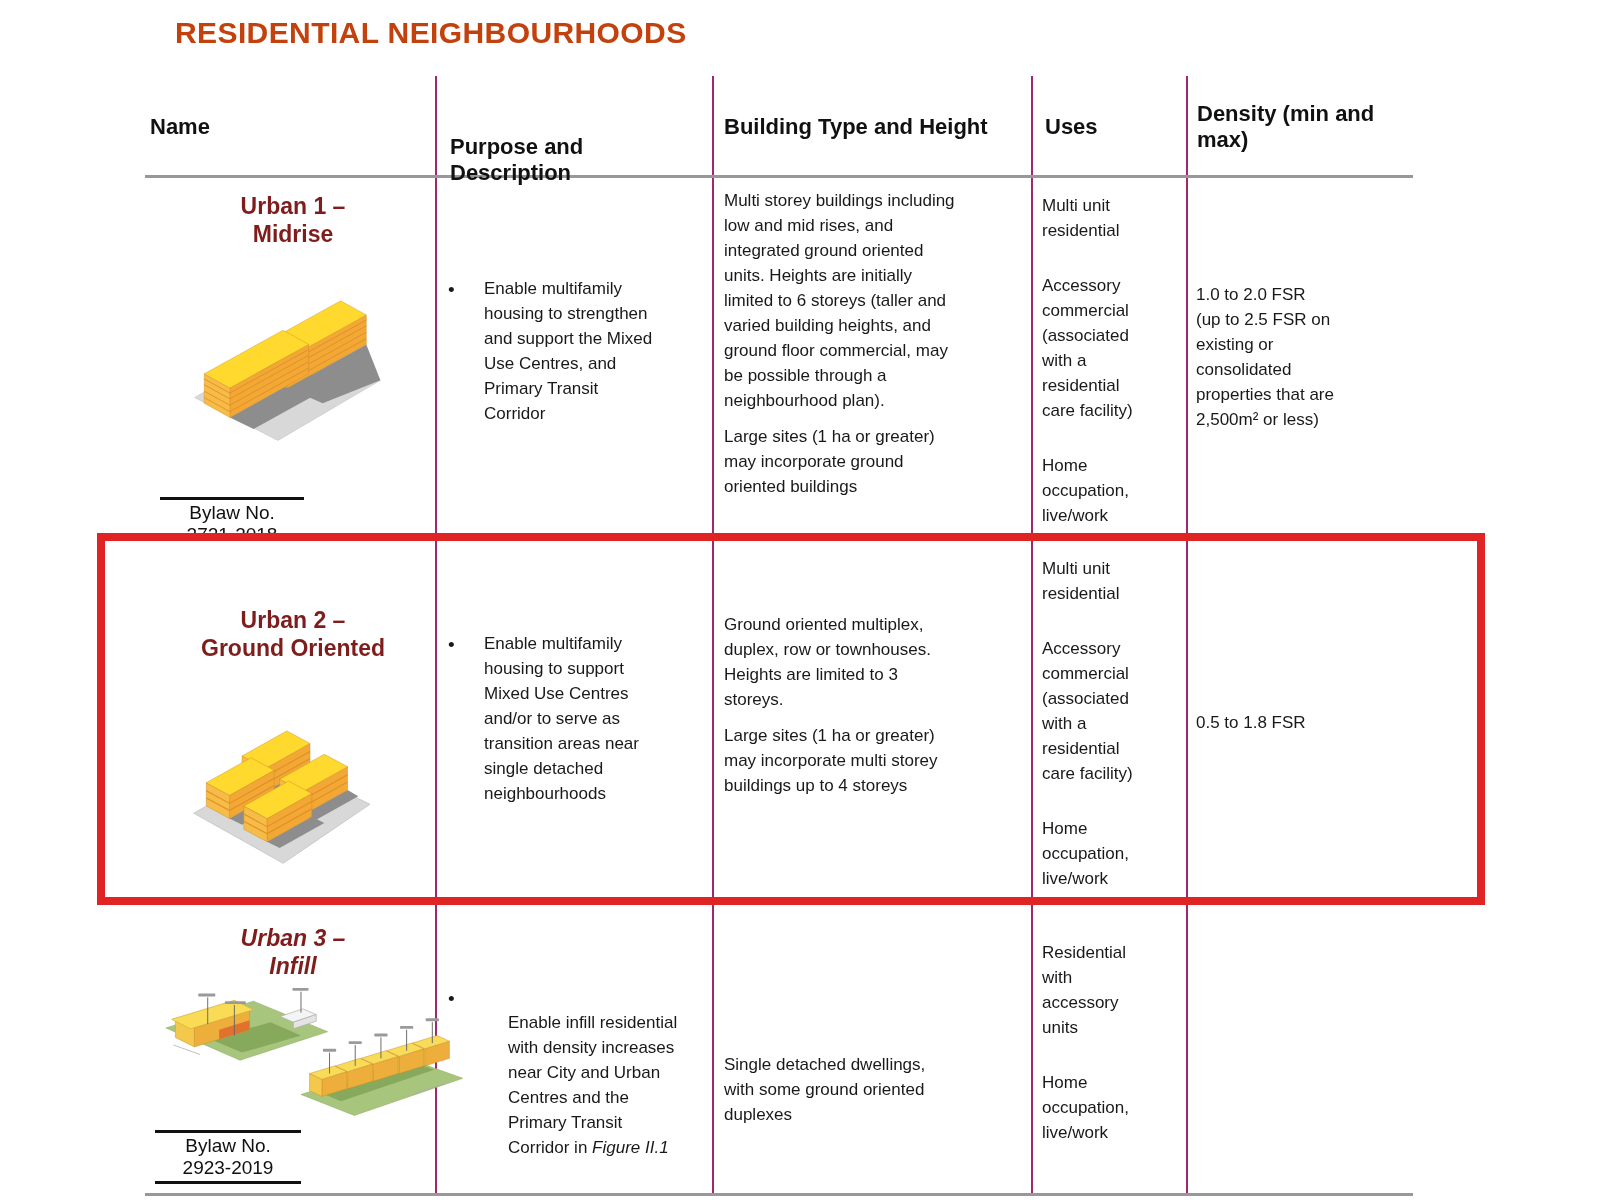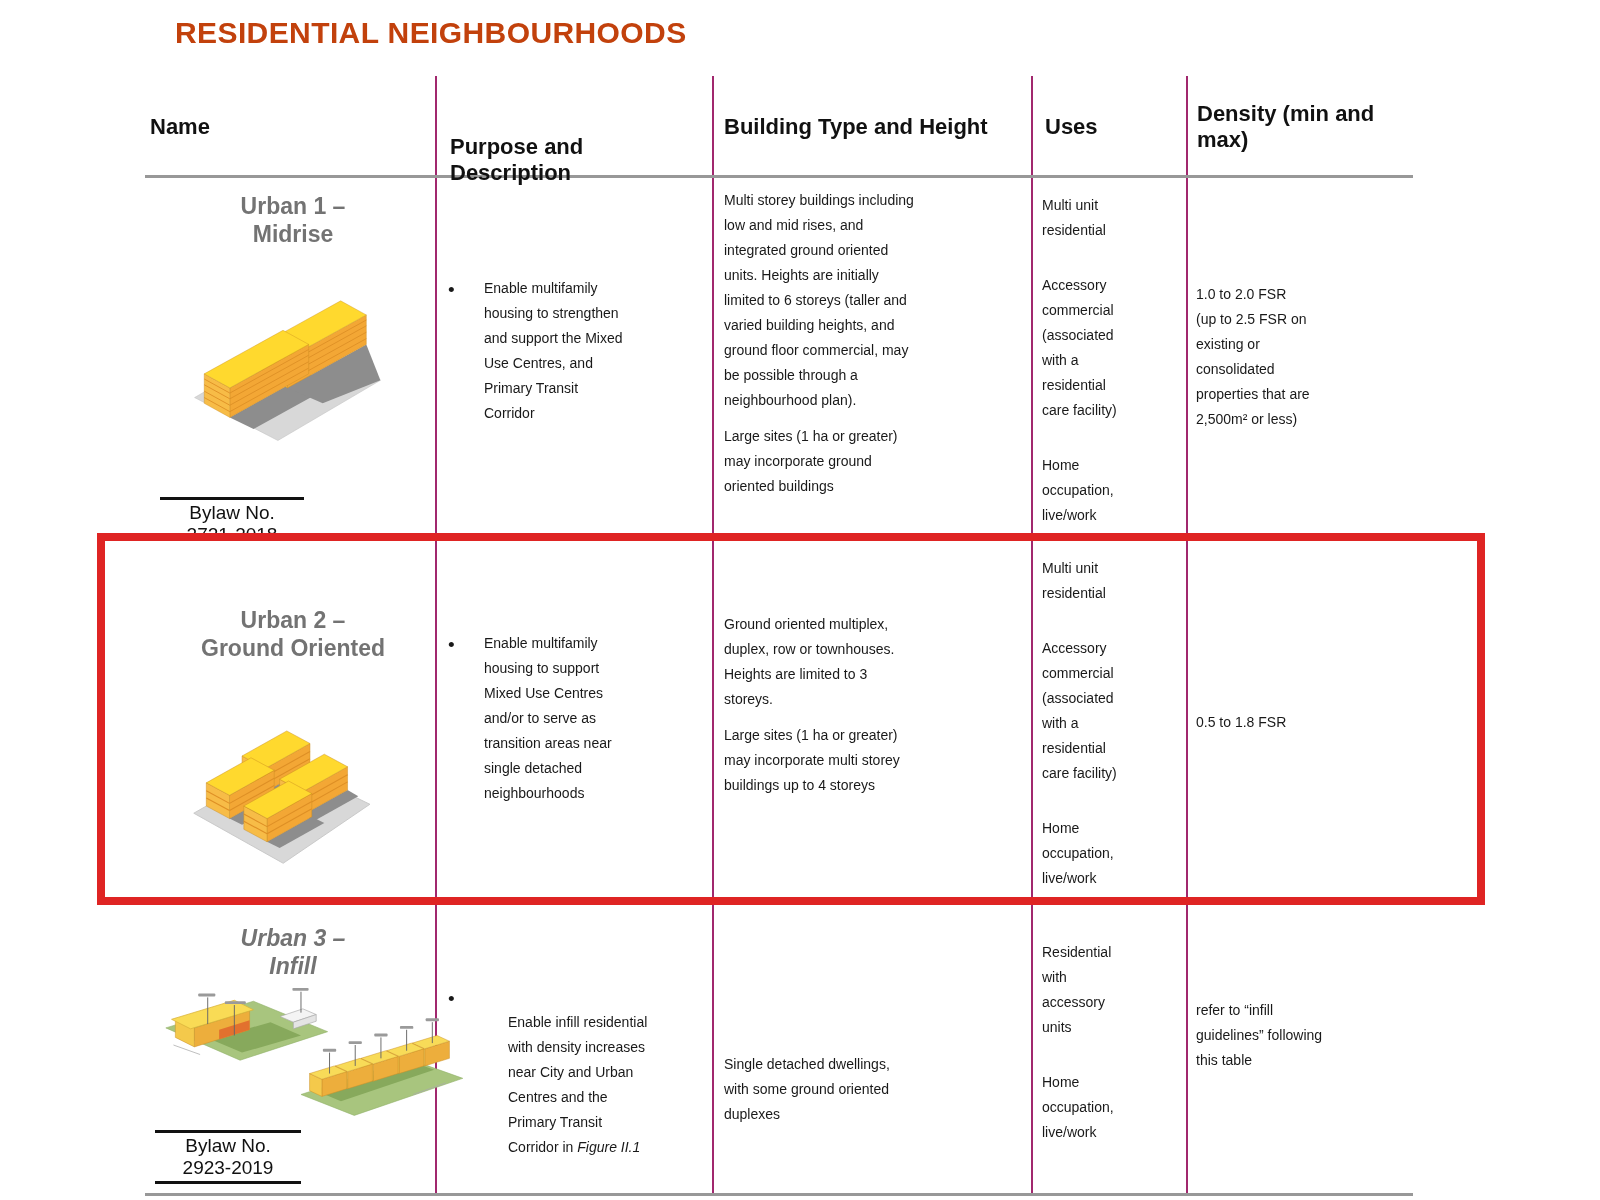--- a/index.html
+++ b/index.html
@@ -5,22 +5,22 @@
   html,body{margin:0;padding:0;background:#ffffff;}
   #canvas{
     position:relative;width:1600px;height:1200px;background:#ffffff;overflow:hidden;
     font-family:"Liberation Sans","DejaVu Sans",sans-serif;color:#191919;
   }
   .abs{position:absolute;}
   .doc-title{font-size:30px;font-weight:bold;letter-spacing:.4px;}
   .col-sep{width:2px;top:76px;height:1119px;}
   .hline{height:3px;background:#989898;}
   .hdr{font-size:22px;font-weight:bold;line-height:26px;white-space:pre-line;color:#111;}
-  .body-txt{font-size:14px;line-height:25px;white-space:pre-line;}
-  .cell-name{width:286px;text-align:center;font-size:23px;font-weight:bold;line-height:28px;white-space:pre-line;color:#737373;}
+  .body-txt{font-size:17px;line-height:25px;white-space:pre-line;}
+  .cell-name{width:286px;text-align:center;font-size:23px;font-weight:bold;line-height:28px;white-space:pre-line;color:#7f1d1d;}
   .bylaw{font-size:19px;line-height:21.5px;text-align:center;white-space:pre-line;color:#111;
          border-top:3px solid #111;padding-top:2px;}
   .bylaw.both{border-bottom:3px solid #111;padding-bottom:3px;}
   .bullet{font-size:19px;line-height:25px;}
   .para2{margin-top:11px;}
   .use-item{margin-bottom:30px;}
   .red-box{border:8px solid #DF2423;box-sizing:border-box;z-index:5;}
   .ital{font-style:italic;}
   svg{display:block;}
 </style>
@@ -328,17 +328,14 @@
   <div class="abs" style="left:1042px;top:940px;width:145px;">
     <div class="body-txt use-item">Residential
 with
 accessory
 units</div>
     <div class="body-txt use-item">Home
 occupation,
 live/work</div>
   </div>
 
-  <div class="abs body-txt" style="left:1196px;top:998px;width:215px;">refer to “infill
-guidelines” following
-this table</div>
 
 </div>
 
 </body></html>

